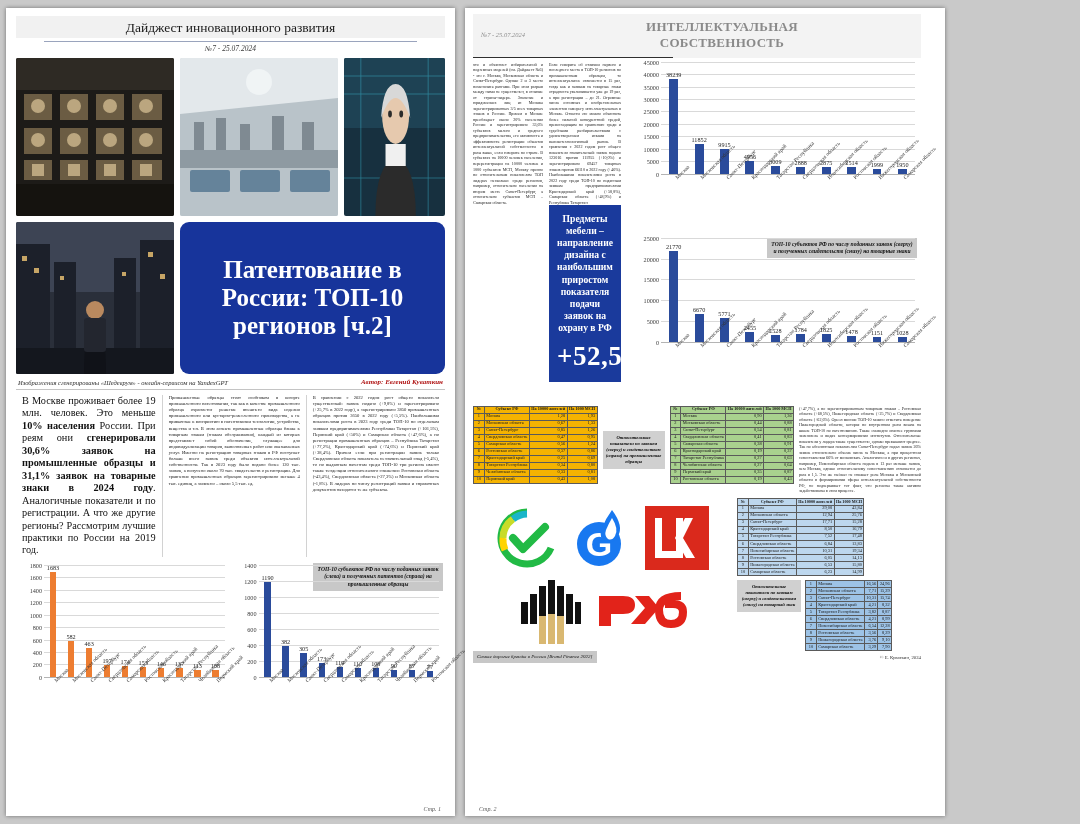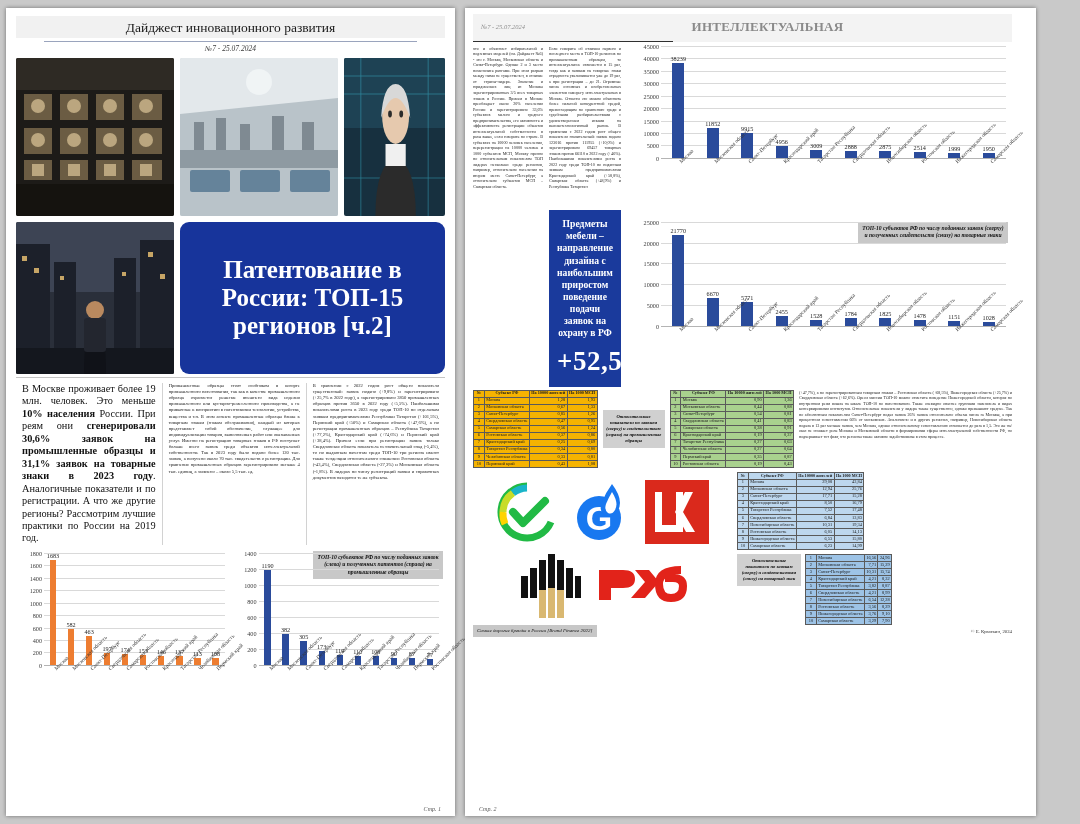--- a/index.html
+++ b/index.html
@@ -5,21 +5,21 @@
 <style>
   html,body{margin:0;padding:0;}
   body{
     width:1080px;height:824px;overflow:hidden;
     background:#c9c9c9;
     font-family:"Liberation Serif", serif;
   }
   .spread{display:flex;gap:10px;padding:8px 6px;box-sizing:border-box;height:824px;}
   .page{background:#ffffff;box-shadow:0 0 4px rgba(0,0,0,.45);position:relative;box-sizing:border-box;}
   .page1{width:449px;padding:8px 10px 0 10px;}
-  .page2{width:571px;padding:6px 24px 0 8px;}
+  .page2{width:480px;padding:6px 24px 0 8px;}
 
   
   .masthead{background:#f1f1f1;text-align:center;padding:4px 0 2px;}
   .masthead .dig{font-size:13.5px;color:#1a1a1a;font-weight:400;}
   .masthead .url{font-size:7px;color:#2b5bb5;text-decoration:underline;display:block;margin-top:1px;}
   .titlebar{display:flex;align-items:center;justify-content:center;gap:10px;margin-top:7px;}
   .zig{flex:0 0 52px;height:11px;
        background:repeating-linear-gradient(135deg,#14348c 0 1.5px,transparent 1.5px 4px);}
   .maintitle{font-size:22.5px;font-weight:bold;color:#14348c;letter-spacing:.4px;white-space:nowrap;}
   .rule{border-top:1.3px solid #9aa4bd;margin:3px 28px 0;}
@@ -220,28 +220,32 @@
               <rect x="144" y="52" width="5" height="5"></rect>
             <rect x="44" y="54" width="4" height="4"></rect>
               <rect x="106" y="50" width="4" height="4"></rect>
           </g>
           <rect x="0" y="126" width="158" height="26" fill="#14171e"></rect>
           <path d="M68 152 q0 -48 11 -52 q11 4 11 52z" fill="#101218"></path>
           <circle cx="79" cy="88" r="9" fill="#b9895f"></circle>
           <rect x="68" y="96" width="22" height="34" rx="3" fill="#23262f"></rect>
         </svg>
       </div>
-      <div class="bigtitle">Патентование в России: ТОП-15 регионов [ч.2]</div>
+      <div class="bigtitle">Патентование в России: ТОП-10 регионов [ч.2]</div>
     </div>
 
+    <div class="credit">
+      <div class="lft">Изображения сгенерированы «Шедеврум» - онлайн-сервисом на YandexGPT</div>
+      <div class="rgt">Автор: Евгений Куваткин</div>
+    </div>
     <div class="hrule"></div>
 
     <div class="cols">
       <div class="col c1">
-        <div class="lead"><span>В Москве проживает более 19 млн. человек. Это меньше </span><b>10% населения</b><span> России. При реям они </span><b>сгенерировали 30,6% заявок на промышленные образцы и 31,1% заявок на товарные знаки в 2023 году</b><span>. Аналогичные показатели и по регистрации. А что же другие регионы? Рассмотрим лучшие практики по России на 2019 год.</span></div>
+        <div class="lead"><span>В Москве проживает более 19 млн. человек. Это меньше </span><b>10% населения</b><span> России. При реям они </span><b>сгенерировали 30,6% заявок на промышленные образцы и 31,1% заявок на товарные знаки в 2024 году</b><span>. Аналогичные показатели и по регистрации. А что же другие регионы? Рассмотрим лучшие практики по России на 2019 год.</span></div>
       </div>
       <div class="col c2">
         <div class="body-sm">Промышленные образцы стоят особняком в когорте промышленного патентования, так как в качестве промышленного образца охраняется решение внешнего вида изделия промышленного или кустарно-ремесленного производства, а не привычные к восприятию в патентовании технологии, устройства, вещества и т.п. В этом аспекте промышленные образцы ближе к товарным знакам (знакам обслуживания), каждый из которых представляет собой обозначение, служащее для индивидуализации товаров, выполняемых работ или оказываемых услуг. Именно на регистрацию товарных знаков в РФ поступает больше всего заявок среди объектов интеллектуальной собственности. Так в 2023 году было подано более 120 тыс. заявок, а получено около 70 тыс. свидетельств о регистрации. Для сравнения промышленных образцов зарегистрировано меньше 4 тыс. единиц, а заявлено – около 5,5 тыс. ед.</div>
       </div>
       <div class="col c3">
         <div class="body-sm">В сравнении с 2022 годом рост общего показателя существенный: заявок подано (+9,8%) и зарегистрировано (+25,7% в 2022 году), а зарегистрировано 3850 промышленных образцов против 3650 в 2022 году (+5,5%). Наибольшими показателями роста в 2023 году среди ТОП-10 по отдельным заявкам предпринимателями Республики Татарстан (+101,5%), Пермский край (+50%) и Самарская область (+47,6%), а по регистрации промышленных образцов – Республика Татарстан (+77,2%), Краснодарский край (+74,6%) и Пермский край (+38,4%). Причем если при регистрации заявок только Свердловская область показатель незначительный спад (-5,4%), то по выданным патентам среди ТОП-10 три региона имеют также тенденции относительного снижения: Ростовская область (-43,4%), Свердловская область (-27,3%) и Московская область (-1,8%).
 
 В лидерах по числу регистраций заявки и справочных документов находятся те же субъекты.</div>
       </div>
     </div>
@@ -448,43 +452,44 @@
 
     <div class="pagenum">Стр. 1</div>
   </div>
 
   <div class="page page2">
 
     <div class="p2head">
       <div class="p2issue">№7 - 25.07.2024</div>
       <div class="p2title">
         <div>ИНТЕЛЛЕКТУАЛЬНАЯ</div>
+        <div>СОБСТВЕННОСТЬ</div>
       </div>
     </div>
     <div class="p2rule"></div>
 
     <div class="p2grid">
 
       <div class="p2col-text">
         <div class="tiny">что и объясняет избирательной и подземных моделей (см. Дайджест №6) - это г. Москва, Московская область и Санкт-Петербург. Однако 2 и 3 место поменялись рангами. При этом разрыв между ними не существенен, в отличие от страны-лидера.
 
 Значение и юридических лиц из Москвы зарегистрированных 3/5 всех товарных знаков в России. Причем в Москве преобладает около 20% населения России и зарегистрировано 33,6% субъектов малого и среднего предпринимательства, его активность и эффективность регистрации объектов интеллектуальной собственности в разы выше, если говорить по стране.
 
 В субъектах на 10000 человек населения, перерегистрации на 10000 человек и 1000 субъектов МСП, Москву прочно по относительным показателям ТОП лидерах несколько: среди регионов, например, относительно населения на втором месте Санкт-Петербург, а относительно субъектов МСП – Самарская область.</div>
       </div>
 
       <div class="p2col-text2">
         <div class="tiny">Если говорить об отличии первого и последнего места в ТОП-10 регионов по промышленным образцам, то интеллектуальное отличается в 15 раз, тогда как и заявкам на товарные знаки отрадность увеличивается уже до 19 раз, а при регистрации – до 21. Огромные числа основных и изобретательных элементов саморегу интеллектуальных в Москве.
 
 Отчасти это можно объяснить более сильной конкурентной средой, превосходящим по сравнению среди и судебными разбирательствами с удовлетворением исками на высокотехнологичный рынок.
 
 В сравнении с 2022 годом рост общего показателя значительный: заявок подано 123016 против 111955 (+10,0%) и зарегистрировано 69457 товарных знаков против 66110 в 2022 году (+46%). Наибольшими показателями роста в 2022 году среди ТОП-10 по поданным заявкам предпринимателями Краснодарский край (+58,8%), Самарская область (+48,9%) и Республика Татарстан</div>
-        <div class="cta" style="margin-top:21px;">
+        <div class="cta" style="margin-top:0;">
           <div class="t1">Предметы мебели –</div>
-          <div class="t1" style="font-weight:bold">направление дизайна с наибольшим приростом поведение подачи заявок на охрану в РФ</div>
+          <div class="t1" style="font-weight:bold">направление дизайна с наибольшим приростом показателя подачи заявок на охрану в РФ</div>
           <div class="big">+52,5%</div>
         </div>
       </div>
 
       <div class="p2right">
         <div class="chartbox" style="padding-left:2px">
           <div class="plot" id="p2chartA" style="height:112px;margin-left:32px;margin-right:6px;">
               <div class="grid-l" style="top: 112px;"></div>
               <div class="ylab" style="top: 112px;">0</div>
               <div class="grid-l" style="top: 99.5556px;"></div>

